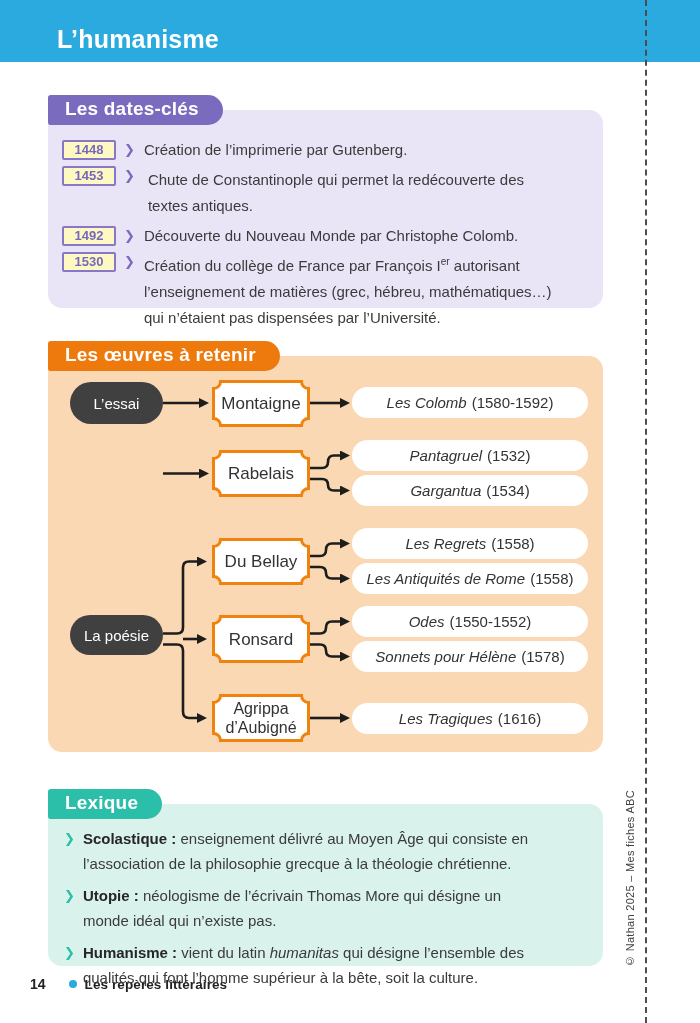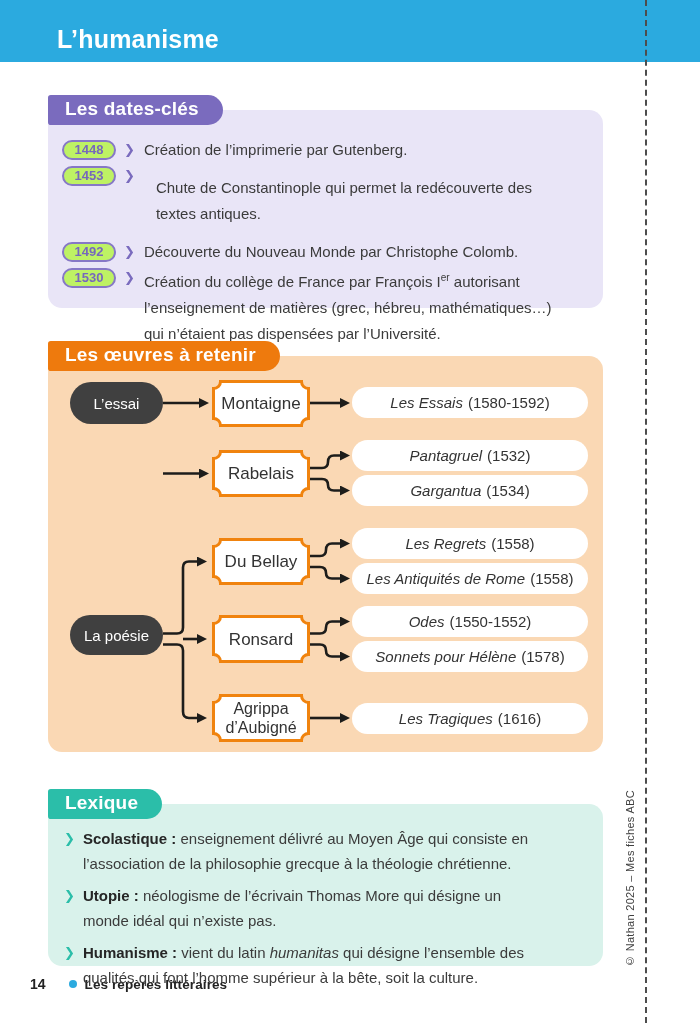--- a/index.html
+++ b/index.html
@@ -19,22 +19,22 @@
     font-size:11px;color:#3f3f3f;letter-spacing:.3px;display:flex;align-items:center;justify-content:center;white-space:nowrap;}
   
   .badge{position:absolute;left:48px;z-index:2;color:#fff;font-size:19px;font-weight:bold;
     padding:3px 24px 5px 17px;border-radius:3px 16px 16px 3px;letter-spacing:.2px;}
   .panel{position:absolute;left:48px;width:555px;border-radius:14px;z-index:1;}
   
   .badge-dates{top:95px;background:#7a6bbe;}
   .panel-dates{top:110px;height:198px;background:#e9e5f7;}
   .dates-list{padding:27px 20px 0 14px;display:flex;flex-direction:column;}
   .date-row{display:flex;align-items:flex-start;line-height:26px;}
-  .year-pill{flex:0 0 auto;width:46px;margin-top:3px;border:2px solid #8678c6;border-radius:10px;
-    background:#bef264;color:#7668bc;font-size:13px;font-weight:bold;text-align:center;
+  .year-pill{flex:0 0 auto;width:46px;margin-top:3px;border:2px solid #8678c6;border-radius:2px;
+    background:#fef9c3;color:#7668bc;font-size:13px;font-weight:bold;text-align:center;
     padding:1px 2px 1px 2px;line-height:14px;}
   .chev{flex:0 0 auto;color:#7a6bbe;font-size:13px;font-weight:bold;margin:0 9px 0 8px;line-height:26px;}
   .date-text{font-size:15px;color:#3b3b3b;white-space:pre-line;}
   .date-text sup{font-size:10px;}
   
   .badge-works{top:341px;background:#ee7a0d;}
   .panel-works{top:356px;height:396px;background:#fad8b4;}
   .arrows{position:absolute;left:0;top:0;pointer-events:none;}
   .cat-pill{position:absolute;left:22px;width:93px;background:#404040;border-radius:24px;
     display:flex;align-items:center;justify-content:center;color:#fff;font-size:15px;font-weight:normal;z-index:2;}
@@ -75,21 +75,21 @@
 <section class="panel panel-dates">
   <div class="dates-list">
     <div class="date-row">
         <span class="year-pill">1448</span>
         <span class="chev">❯</span>
         <p class="date-text" style="margin:0">Création de l’imprimerie par Gutenberg.</p>
       </div>
     <div class="date-row">
         <span class="year-pill">1453</span>
         <span class="chev">❯</span>
-        <p class="date-text" style="margin:12px">Chute de Constantinople qui permet la redécouverte des
+        <p class="date-text" style="margin:4px">Chute de Constantinople qui permet la redécouverte des
 textes antiques.</p>
       </div>
     <div class="date-row">
         <span class="year-pill">1492</span>
         <span class="chev">❯</span>
         <p class="date-text" style="margin:0">Découverte du Nouveau Monde par Christophe Colomb.</p>
       </div>
     <div class="date-row">
         <span class="year-pill">1530</span>
         <span class="chev">❯</span>
@@ -154,21 +154,21 @@
       <span class="lbl">Ronsard</span>
     </div>
   <div class="author-box" style="top:338px;height:48px;font-size:16px;">
       <svg class="author-frame" width="98" height="48">
         <path d="M 8.5,1.5 H 89.5 A 7,7 0 0 0 96.5,8.5 V 39.5 A 7,7 0 0 0 89.5,46.5 H 8.5 A 7,7 0 0 0 1.5,39.5 V 8.5 A 7,7 0 0 0 8.5,1.5 Z" fill="#ffffff" stroke="#f0830e" stroke-width="3"></path>
       </svg>
       <span class="lbl">Agrippa d’Aubigné</span>
     </div>
 
   <div class="book-pill" style="top:31px;">
-      <span class="bt">Les Essais</span>
+      <span class="bt">Les Colomb</span>
       <span class="bd">(1580-1592)</span>
     </div>
   <div class="book-pill" style="top:84px;">
       <span class="bt">Pantagruel</span>
       <span class="bd">(1532)</span>
     </div>
   <div class="book-pill" style="top:119px;">
       <span class="bt">Gargantua</span>
       <span class="bd">(1534)</span>
     </div>

